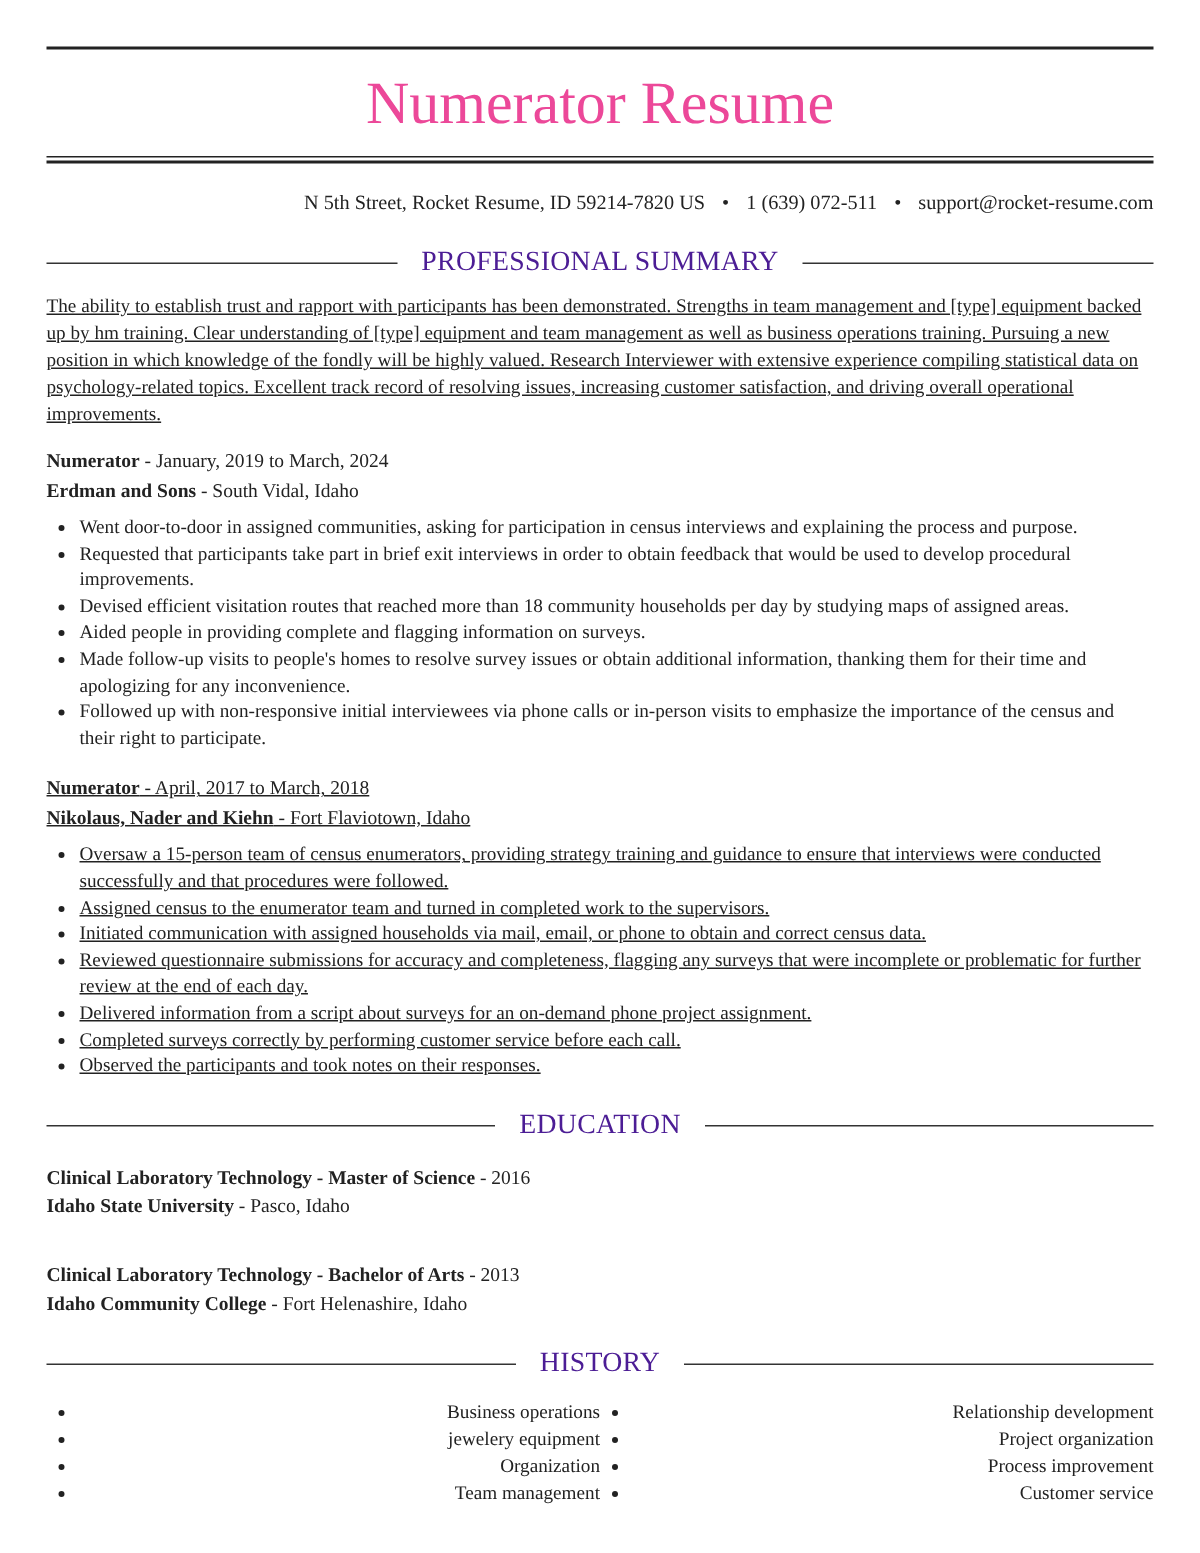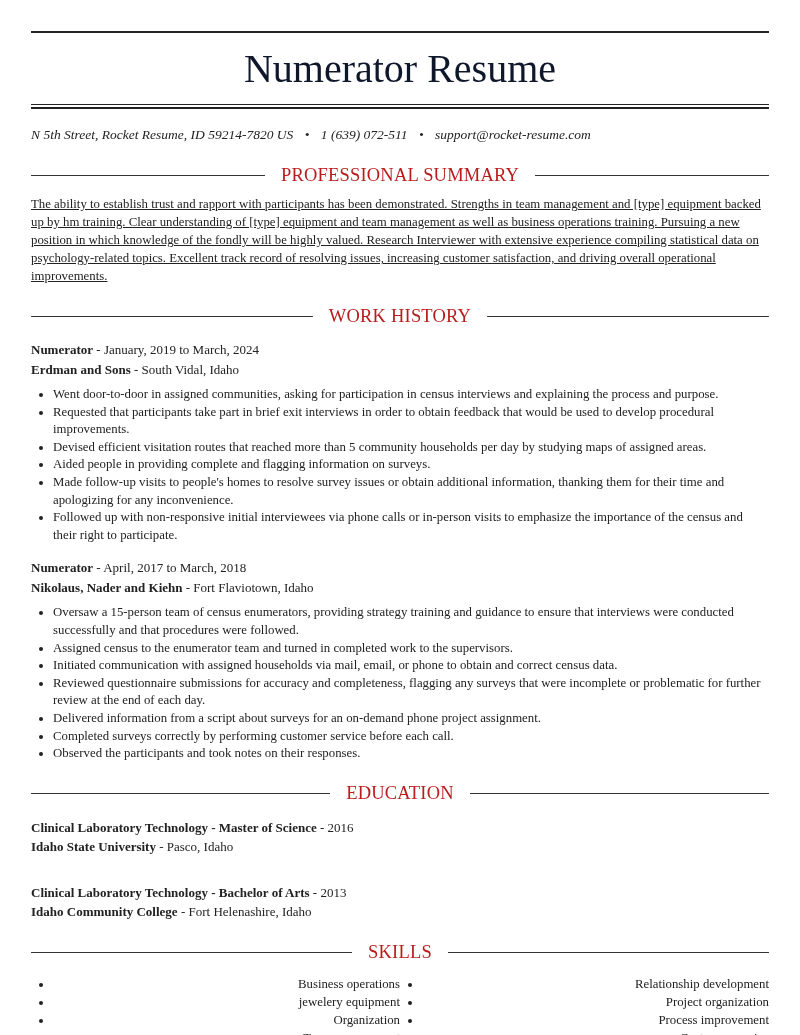--- a/index.html
+++ b/index.html
@@ -23,68 +23,68 @@
       height: 0;
       border-top: 2px solid #222;
     }
     .title {
       text-align: center;
       font-size: 40px;
       line-height: 48px;
       margin-top: 12px;
       margin-bottom: 0;
       font-weight: normal;
-      color: #0f172a;
+      color: #ec4899;
     }
     .double-rule {
       margin-top: 11px;
       height: 2px;
       border-top: 1px solid #222;
       border-bottom: 2px solid #222;
     }
     .contact {
-      text-align: left;
+      text-align: right;
       font-size: 13.5px;
       margin-top: 17px;
       line-height: 18px;
-      font-style: italic;
     }
     .contact .sep {
       display: inline-block;
       margin: 0 8px;
     }
     .section-heading {
       display: flex;
       align-items: center;
       margin-top: 19px;
       height: 24px;
     }
     .section-heading .line {
       flex: 1;
       height: 0;
       border-top: 1px solid #333;
     }
     .section-heading .label {
       font-size: 18.5px;
       padding: 0 16px;
       letter-spacing: 0.2px;
-      color: #b91c1c;
+      color: #4c1d95;
     }
     .summary {
       font-size: 12.8px;
       line-height: 18px;
       margin-top: 8px;
       margin-bottom: 0;
       text-decoration: underline;
     }
     .job {
       margin-top: 12px;
     }
     .job + .job {
       margin-top: 14px;
+      text-decoration: underline;
     }
     .row-line {
       font-size: 13px;
       line-height: 19.5px;
     }
     .row-line b {
       font-weight: bold;
     }
     ul.bullets {
       margin: 7px 0 0 0;
@@ -135,37 +135,32 @@
     <span>support@rocket-resume.com</span>
   </div>
 
   <div class="section-heading">
     <div class="line"></div>
     <div class="label">PROFESSIONAL SUMMARY</div>
     <div class="line"></div>
   </div>
   <p class="summary">The ability to establish trust and rapport with participants has been demonstrated. Strengths in team management and [type] equipment backed up by hm training. Clear understanding of [type] equipment and team management as well as business operations training. Pursuing a new position in which knowledge of the fondly will be highly valued. Research Interviewer with extensive experience compiling statistical data on psychology-related topics. Excellent track record of resolving issues, increasing customer satisfaction, and driving overall operational improvements.</p>
 
-  <div class="section-heading">
-    <div class="line"></div>
-    <div class="label">WORK HISTORY</div>
-    <div class="line"></div>
-  </div>
 
   <div class="job">
     <div class="row-line">
       <b>Numerator</b><span> - January, 2019 to March, 2024</span>
     </div>
     <div class="row-line">
       <b>Erdman and Sons</b><span> - South Vidal, Idaho</span>
     </div>
     <ul class="bullets">
       <li>Went door-to-door in assigned communities, asking for participation in census interviews and explaining the process and purpose.</li>
       <li>Requested that participants take part in brief exit interviews in order to obtain feedback that would be used to develop procedural improvements.</li>
-      <li>Devised efficient visitation routes that reached more than 5 community households per day by studying maps of assigned areas.</li>
+      <li>Devised efficient visitation routes that reached more than 18 community households per day by studying maps of assigned areas.</li>
       <li>Aided people in providing complete and flagging information on surveys.</li>
       <li>Made follow-up visits to people's homes to resolve survey issues or obtain additional information, thanking them for their time and apologizing for any inconvenience.</li>
       <li>Followed up with non-responsive initial interviewees via phone calls or in-person visits to emphasize the importance of the census and their right to participate.</li>
     </ul>
   </div>
 
   <div class="job">
     <div class="row-line">
       <b>Numerator</b><span> - April, 2017 to March, 2018</span>
     </div>
@@ -202,21 +197,21 @@
     <div class="row-line">
       <b>Clinical Laboratory Technology - Bachelor of Arts</b><span> - 2013</span>
     </div>
     <div class="row-line">
       <b>Idaho Community College</b><span> - Fort Helenashire, Idaho</span>
     </div>
   </div>
 
   <div class="section-heading">
     <div class="line"></div>
-    <div class="label">SKILLS</div>
+    <div class="label">HISTORY</div>
     <div class="line"></div>
   </div>
 
   <div class="skills">
     <ul>
       <li>Business operations</li>
       <li>jewelery equipment</li>
       <li>Organization</li>
       <li>Team management</li>
     </ul>

